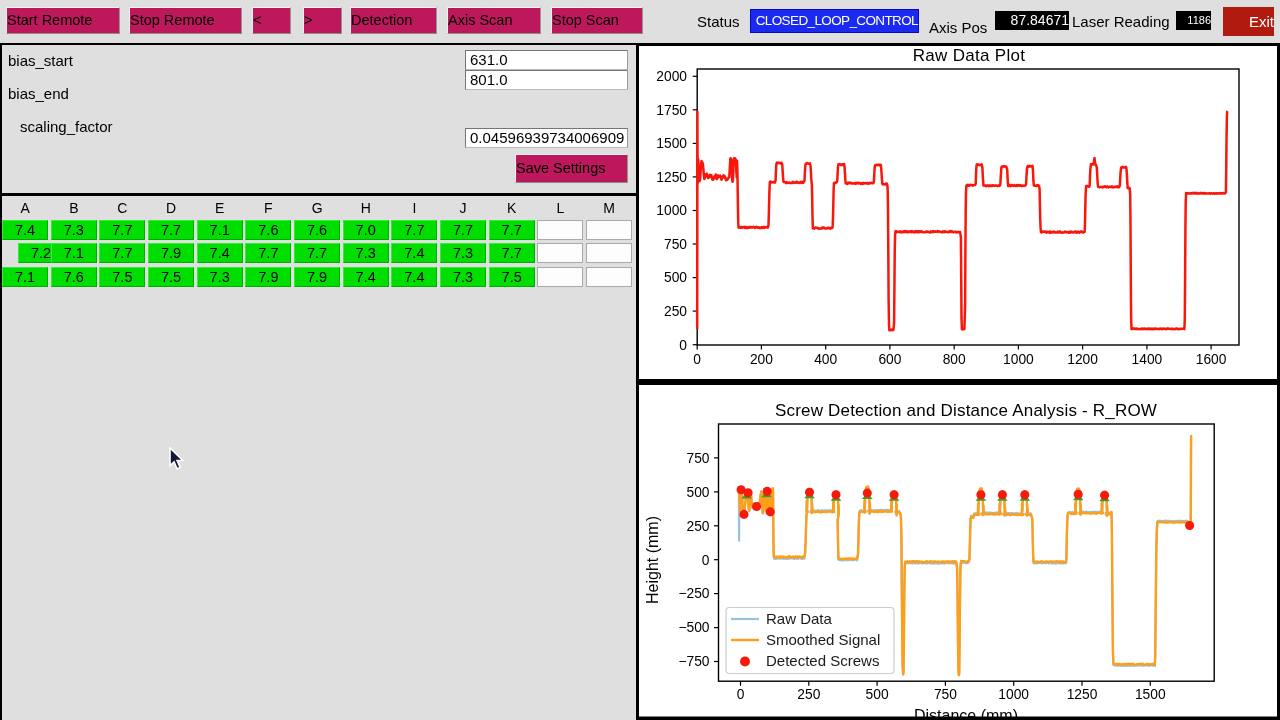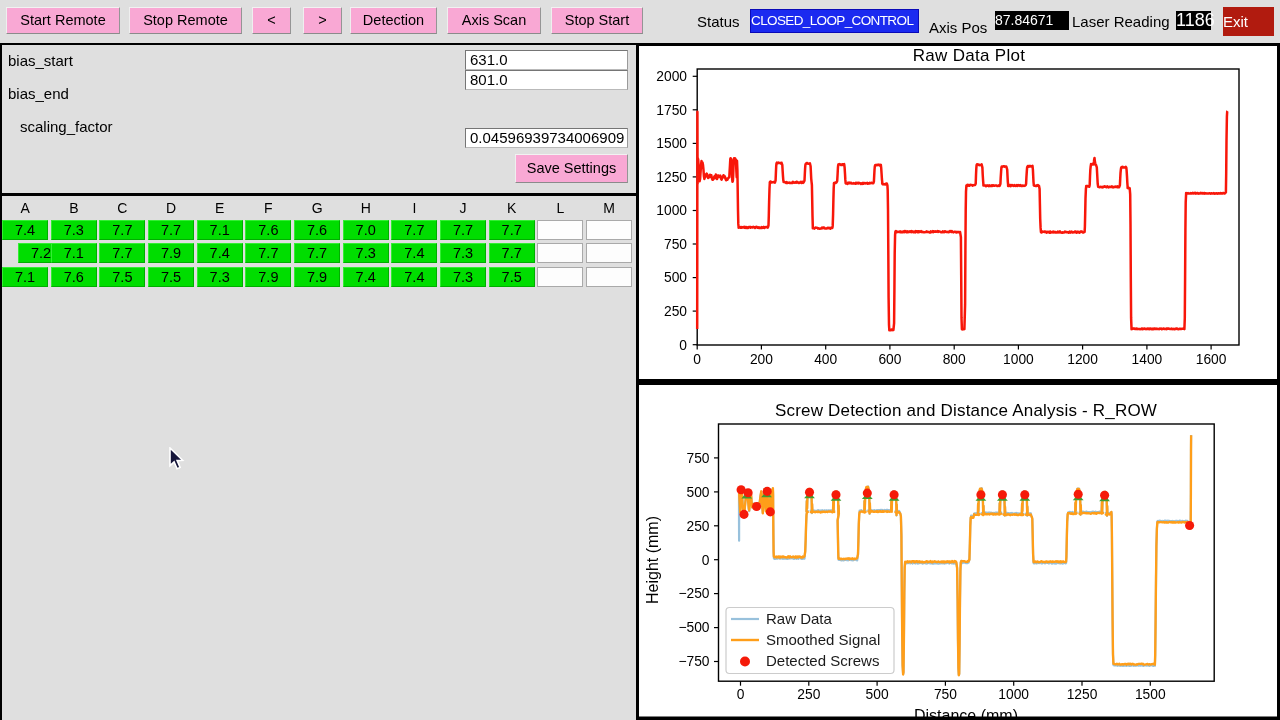--- a/index.html
+++ b/index.html
@@ -1,37 +1,37 @@
 <!DOCTYPE html>
 <html><head><meta charset="utf-8"><style>
 html,body{margin:0;padding:0}
 body{width:1280px;height:720px;background:#dfdfdf;font-family:"Liberation Sans",sans-serif;position:relative;overflow:hidden;color:#000}
-.btn{position:absolute;top:7px;height:25px;background:#f9a8d4;border:1px solid;border-color:#f2f2f2 #959595 #8b8b8b #efefef;font-size:14.5px;text-align:center;line-height:25px}
+.btn{position:absolute;top:7px;height:25px;background:#be185d;border:1px solid;border-color:#f2f2f2 #959595 #8b8b8b #efefef;font-size:14.5px;text-align:left;line-height:25px}
 .lbl{position:absolute;font-size:15px}
-.bbox{position:absolute;background:#000;color:#fff;font-size:14.5px;text-align:left}
+.bbox{position:absolute;background:#000;color:#fff;font-size:14.5px;text-align:right}
 .inp{position:absolute;left:465px;width:157px;height:18px;background:#fff;border:1px solid;border-color:#757575 #9a9a9a #b9b9b9 #757575;font-size:15px;line-height:18px;padding:0 0 0 4px}
 .th{position:absolute;top:199.5px;width:48px;text-align:center;font-size:14px}
 .gc,.wc{position:absolute;width:46.2px;height:20px;font-size:14.5px;text-align:center;line-height:20px}
 .gc{background:#00dd00;border-top:1px solid #33ee33;border-left:1px solid #33ee33;border-bottom:1px solid #00ae00;border-right:1px solid #00ae00;width:44.2px;height:18px;line-height:18px}
 .wc{background:#fdfdfd;border:1px solid #a9a9a9;width:44.2px;height:18px}
 </style></head><body>
 
 <div class="btn" style="left:6px;width:112px">Start Remote</div>
 <div class="btn" style="left:129px;width:111px">Stop Remote</div>
 <div class="btn" style="left:252px;width:37px">&lt;</div>
 <div class="btn" style="left:303px;width:37px">&gt;</div>
 <div class="btn" style="left:350px;width:85px">Detection</div>
 <div class="btn" style="left:447px;width:92px">Axis Scan</div>
-<div class="btn" style="left:551px;width:90px">Stop Start</div>
+<div class="btn" style="left:551px;width:90px">Stop Scan</div>
 <div class="lbl" style="left:697px;top:13px">Status</div>
 <div class="bbox" style="left:750px;top:9px;width:167px;height:22px;background:#1b2af0;border:1px solid #0a0ab8;line-height:21px;font-size:13.5px;letter-spacing:-0.62px">CLOSED_LOOP_CONTROL</div>
 <div class="lbl" style="left:929px;top:19px">Axis Pos</div>
 <div class="bbox" style="left:995px;top:10.5px;width:74px;height:19.5px;line-height:19px;font-size:14px">87.84671</div>
 <div class="lbl" style="left:1072px;top:13px">Laser Reading</div>
-<div class="bbox" style="left:1176px;top:10.5px;width:35px;height:19.5px;line-height:19px;font-size:18px">1186</div>
+<div class="bbox" style="left:1176px;top:10.5px;width:35px;height:19.5px;line-height:19px;font-size:11px">1186</div>
 <div class="bbox" style="left:1223px;top:7px;width:51px;height:29px;background:#b11b0f;border:0;line-height:29px;font-size:15px">Exit</div>
 
 <div style="position:absolute;left:0;top:42.5px;width:1280px;height:2.8px;background:#000"></div>
 <div style="position:absolute;left:0;top:42.5px;width:1.8px;height:677.5px;background:#000"></div>
 <div style="position:absolute;left:0;top:192.5px;width:636px;height:3.2px;background:#000"></div>
 
 <div class="lbl" style="left:8px;top:52px">bias_start</div>
 <div class="lbl" style="left:8px;top:85px">bias_end</div>
 <div class="lbl" style="left:20px;top:118px">scaling_factor</div>
 <div class="inp" style="top:49.5px">631.0</div>

